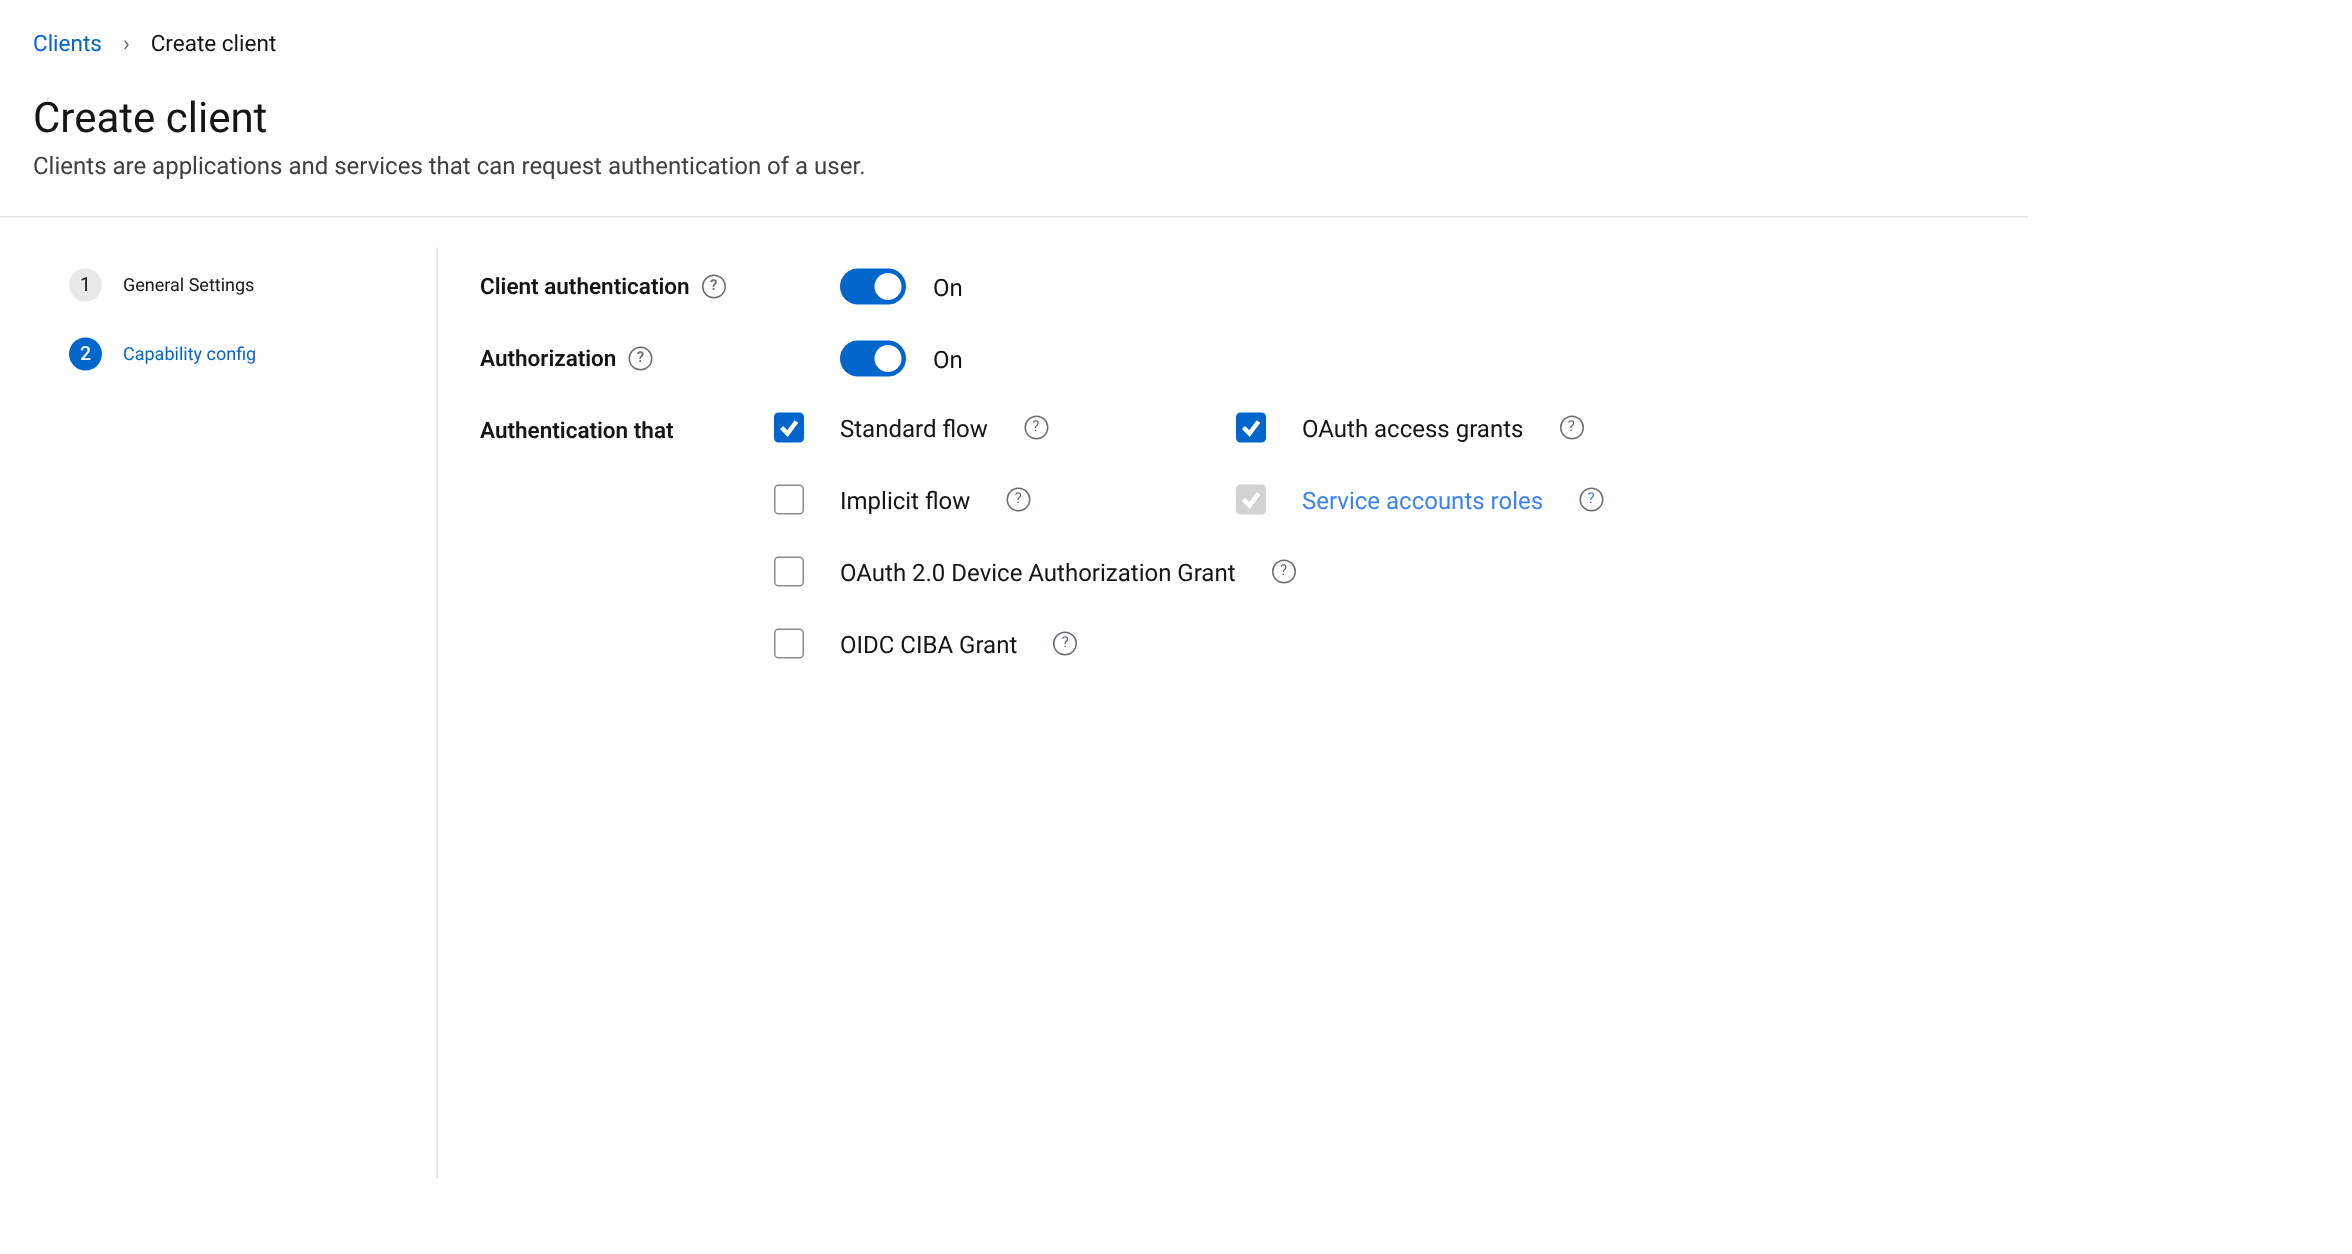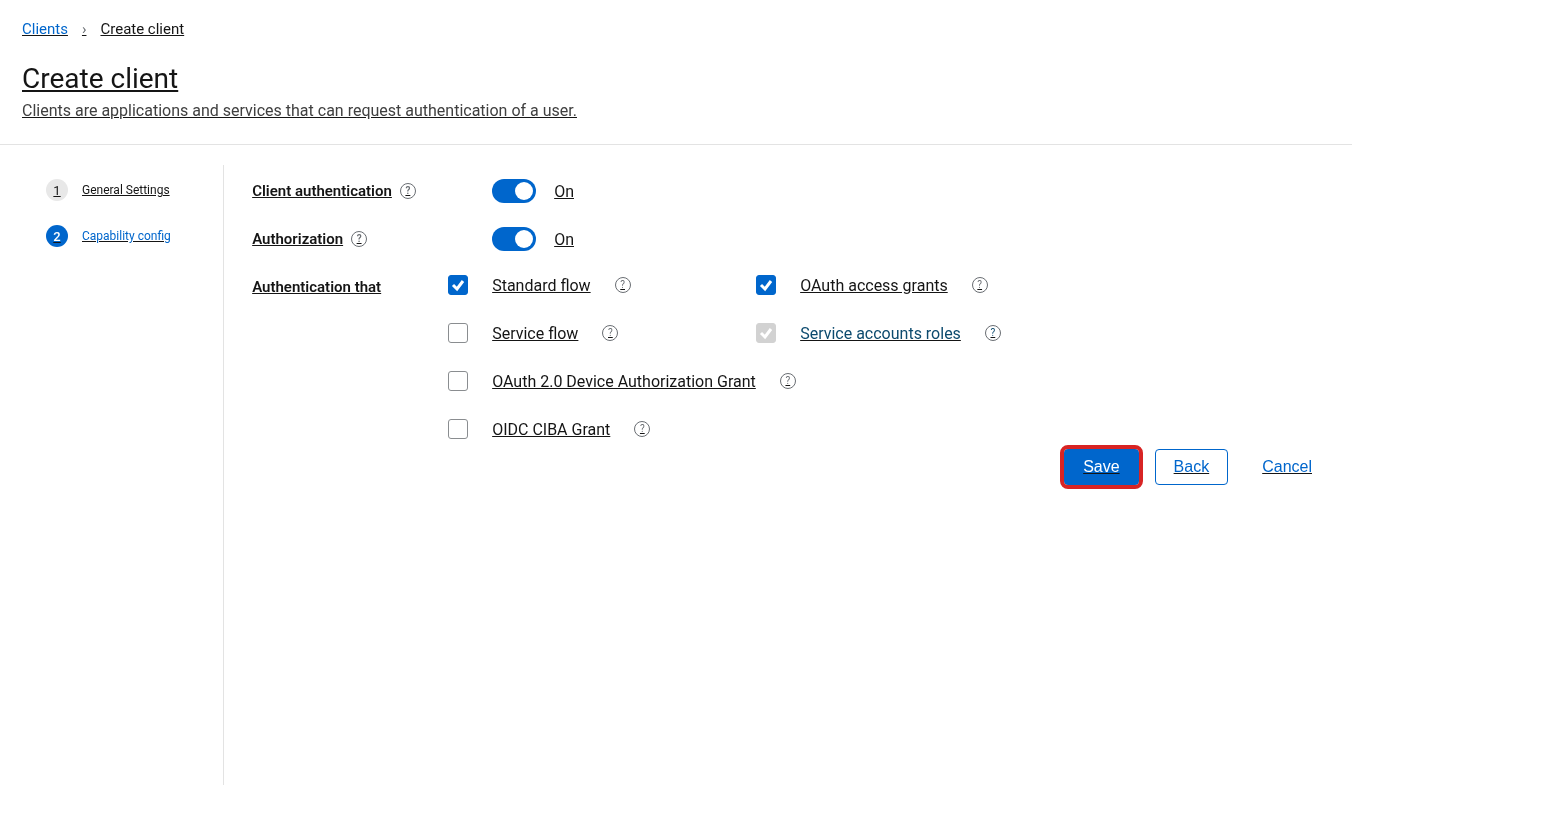--- a/index.html
+++ b/index.html
@@ -1,48 +1,48 @@
 <!DOCTYPE html>
 <html><head>
 <meta charset="utf-8">
 <style>
   * { box-sizing: border-box; margin: 0; padding: 0; }
   body { font-family: -apple-system, BlinkMacSystemFont, "Segoe UI", Roboto, Helvetica, Arial, sans-serif; color:#151515; background:#fff; }
-  .page { width:1352px;text-decoration:underline; }
+  .page { width:1352px; }
   .header-area { padding:20px 22px 24px 22px; border-bottom:1px solid #e3e3e3; }
   .breadcrumb { font-size:15px; display:flex; align-items:center; gap:14px; margin-bottom:24px;}
   .breadcrumb a { color:#0066cc; text-decoration:none; cursor:pointer;}
   .breadcrumb .sep { color:#6a6e73; }
   .breadcrumb .current { color:#151515; }
   h1.title { font-size:28px; font-weight:400; margin-bottom:6px;}
   .subtitle { font-size:16px; color:#404040; }
   .body-area { display:flex; padding:20px 22px; }
   .stepper { width:270px; padding:14px 24px 0 24px; border-right:1px solid #e3e3e3; min-height:620px;}
   .step { display:flex; align-items:center; gap:14px; margin-bottom:24px; cursor:pointer;}
   .step-dot { width:22px; height:22px; border-radius:50%; background:#e8e8e8; color:#151515; font-size:13px; display:flex; align-items:center; justify-content:center;}
   .step-dot.active { background:#0066cc; color:#fff; font-weight:500;}
   .step-label { font-size:12px; }
   .step-label.active { color:#0066cc; }
-  .form-area { flex:1; padding:14px 0 0 28px; display:flex; flex-direction:row; justify-content:space-between; min-height:620px;}
+  .form-area { flex:1; padding:14px 0 0 28px; display:flex; flex-direction:column; justify-content:space-between; min-height:620px;}
   .row { display:flex; align-items:flex-start; margin-bottom:24px; }
   .row-label { width:196px; font-size:15px; font-weight:600; display:flex; align-items:center; gap:8px; padding-top:3px;}
   .row-label.normal { font-weight:600;}
   .row-control { display:flex; align-items:center; gap:18px;padding-left:44px;}
   .help-icon { width:16px; height:16px; border:1px solid #6a6e73; border-radius:50%; display:inline-flex; align-items:center; justify-content:center; font-size:10px; color:#6a6e73; line-height:1; cursor:help;}
   .toggle { width:44px; height:24px; border-radius:12px; background:#0066cc; position:relative; cursor:pointer;}
   .toggle::after { content:""; position:absolute; width:18px; height:18px; background:#fff; border-radius:50%; top:3px; right:3px;}
   .toggle-label { font-size:16px;}
   .check-grid { display:grid; grid-template-columns: 308px 308px; row-gap:28px; }
   .check-item { display:flex; align-items:center; gap:24px; font-size:16px;}
   .check-item.full { grid-column:1 / span 2; }
   .checkbox { width:20px; height:20px; border:1px solid #8a8d90; border-radius:3px; display:flex; align-items:center; justify-content:center; cursor:pointer; flex-shrink:0;}
   .checkbox.checked { background:#0066cc; border-color:#0066cc;}
   .checkbox.disabled { background:#d2d2d2; border-color:#d2d2d2; cursor:default;}
   .checkbox svg { width:14px; height:14px; stroke:#fff; stroke-width:3; fill:none;}
-  .check-item.disabled span { color:#0c4a6e;}
+  .check-item.disabled span { color:#3b82f6;}
   .button-row { display:flex; align-items:center; gap:16px; padding-bottom:30px;}
   .btn { font-size:16px; padding:8px 18px; border-radius:4px; cursor:pointer; border:1px solid transparent; background:none;}
   .btn-primary { background:#0066cc; color:#fff; }
   .btn-primary.highlight { outline:4px solid #d82424; outline-offset:0;}
   .btn-secondary { border-color:#0066cc; color:#0066cc; background:#fff;}
   .btn-link { color:#0066cc; background:none; border:none; padding:8px 18px;}
 </style>
 </head>
 <body>
 
@@ -111,21 +111,21 @@
               <span class="checkbox checked">
                   <svg viewBox="0 0 14 14">
                     <polyline points="2,7 6,11 12,3"></polyline>
                   </svg>
                 </span>
               <span>OAuth access grants</span>
               <span class="help-icon">?</span>
             </label>
             <label class="check-item">
               <span class="checkbox"></span>
-              <span>Service flow</span>
+              <span>Implicit flow</span>
               <span class="help-icon">?</span>
             </label>
             <label class="check-item disabled">
               <span class="checkbox disabled">
                   <svg viewBox="0 0 14 14">
                     <polyline points="2,7 6,11 12,3"></polyline>
                   </svg>
                 </span>
               <span>Service accounts roles</span>
               <span class="help-icon">?</span>
@@ -137,20 +137,15 @@
             </label>
             <label class="check-item full">
               <span class="checkbox"></span>
               <span>OIDC CIBA Grant</span>
               <span class="help-icon">?</span>
             </label>
           </div>
         </div>
       </div>
 
-      <div class="button-row">
-        <button class="btn btn-primary highlight">Save</button>
-        <button class="btn btn-secondary">Back</button>
-        <button class="btn btn-link">Cancel</button>
-      </div>
     </section>
   </div>
 </div>
 
 </body></html>

